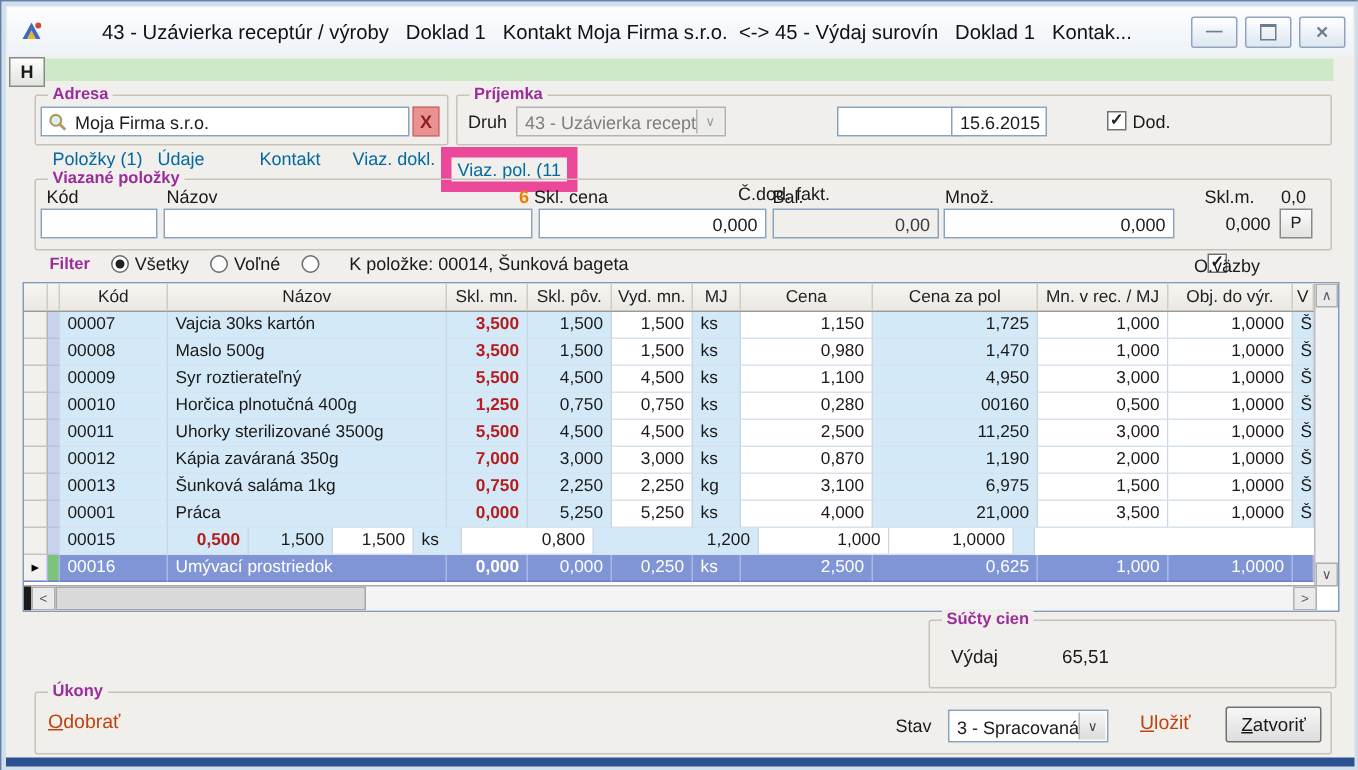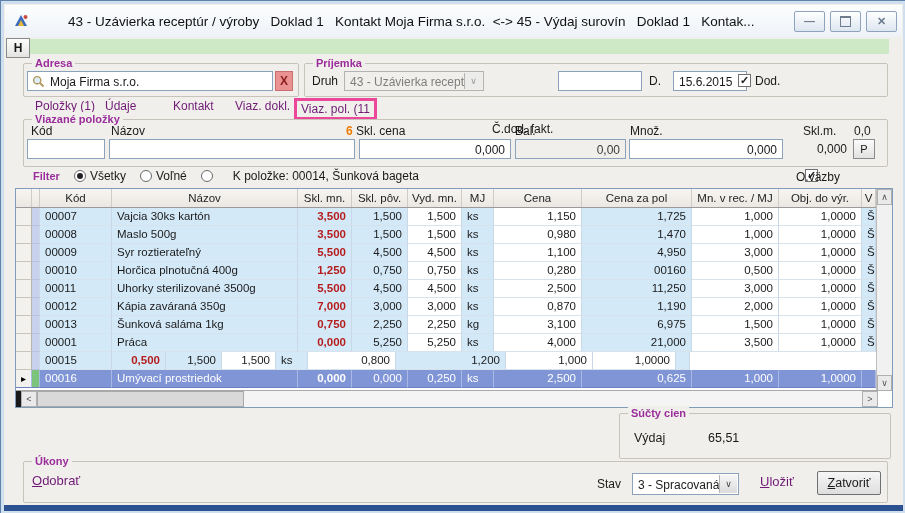--- a/index.html
+++ b/index.html
@@ -33,25 +33,25 @@
   .ar-inner{text-align:right;}
   .combo-arrow{position:absolute;right:1px;top:1px;bottom:1px;width:17px;background:linear-gradient(#f6f6f6,#dcdcdc);
                border-left:1px solid #b3b3b3;text-align:center;line-height:17px;font-size:9px;color:#444;}
   .combo-arrow.dis{color:#9a9a9a;background:#ececea;}
   
   .cb{width:13px;height:13px;background:#fff;border:1px solid #707070;box-sizing:border-box;
       text-align:center;line-height:11px;font-size:11px;font-weight:bold;color:#222;}
   .radio{width:12px;height:12px;border:1px solid #6a6a6a;border-radius:50%;background:#fff;box-sizing:border-box;position:relative;}
   .radio.on::after{content:"";position:absolute;left:2px;top:2px;width:6px;height:6px;border-radius:50%;background:#222;}
   
-  .tab{position:absolute;top:97px;font-size:12px;color:#701a75;padding:1px 4px;white-space:nowrap;}
-  .tab.sel{border:3px solid #ec4899;background:#f0efec;}
+  .tab{position:absolute;top:97px;font-size:12px;color:#0369a1;padding:1px 4px;white-space:nowrap;}
+  .tab.sel{border:7px solid #ec4899;background:#f0efec;}
   
   .accel::first-letter{text-decoration:underline;}
-  .flatbtn{font-size:13px;color:#701a75;display:inline-block;}
+  .flatbtn{font-size:13px;color:#c2410c;display:inline-block;}
   .btn3d{border:1px solid #707070;border-radius:2px;background:linear-gradient(#f6f6f6,#dedede);
          text-align:center;font-size:12.5px;box-sizing:border-box;}
   .smallbtn{border:1px solid #8a8a8a;background:linear-gradient(#fbfbfb,#e2e2e0);text-align:center;
             font-size:11px;line-height:18px;box-sizing:border-box;}
   
   .grid-wrap{left:14px;top:187px;width:878px;height:220px;border:1px solid #7f9db9;background:#fff;box-sizing:border-box;overflow:hidden;}
   .thead{display:flex;height:19px;background:linear-gradient(#f7f5f2,#ebe8e3);border-bottom:1px solid #9a9a9a;box-sizing:border-box;}
   .hcell{box-sizing:border-box;border-right:1px solid #cfccc4;font-size:11.5px;color:#1f1f1f;
          text-align:center;line-height:18px;overflow:hidden;white-space:nowrap;flex:0 0 auto;}
   .trow{display:flex;height:18px;}
@@ -125,21 +125,21 @@
     <span class="grp-label">Príjemka</span>
   </div>
   <span class="abs lbl" style="left:311px;top:73px;">Druh</span>
   <div class="abs field disabled" style="left:343px;top:70px;width:140px;padding-right:18px;">
     <span>43 - Uzávierka receptúr /</span>
     <span class="combo-arrow dis">∨</span>
   </div>
   <span class="abs lbl" style="left:491px;top:73px;margin-top:48px;">Č.dod. fakt.</span>
   <div class="abs field" style="left:557px;top:70px;width:84px;"></div>
   <span class="abs lbl" style="left:648px;top:73px;">D.</span>
-  <div class="abs field" style="left:672px;top:70px;width:74px;">15.6.2015</div>
+  <div class="abs field" style="left:633px;top:70px;width:64px;">15.6.2015</div>
   <div class="abs cb" style="left:737px;top:73px;">✓</div>
   <span class="abs lbl" style="left:754px;top:73px;">Dod.</span>
 
   <div id="tabs">
       <span class="tab" style="left: 30px;">Položky (1)</span>
       <span class="tab" style="left: 100px;">Údaje</span>
       <span class="tab" style="left: 168px;">Kontakt</span>
       <span class="tab" style="left: 230px;">Viaz. dokl.</span>
       <span class="tab sel" style="left: 293px;">Viaz. pol. (11</span>
     </div>

